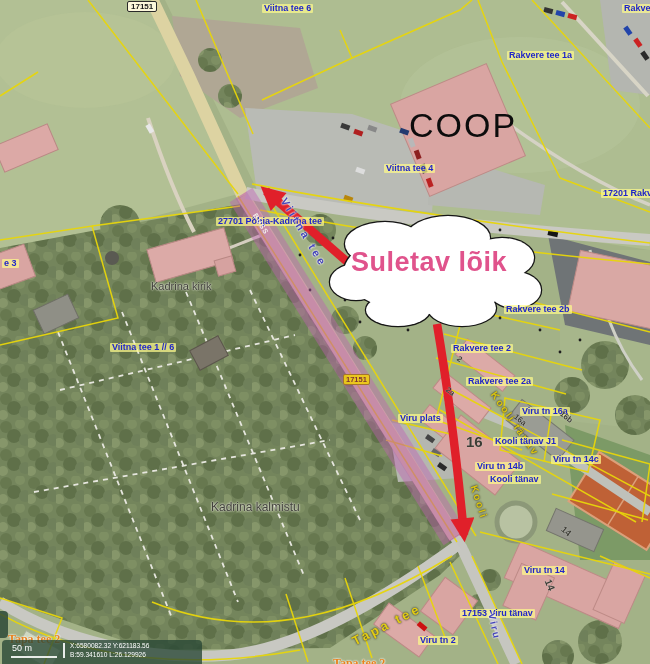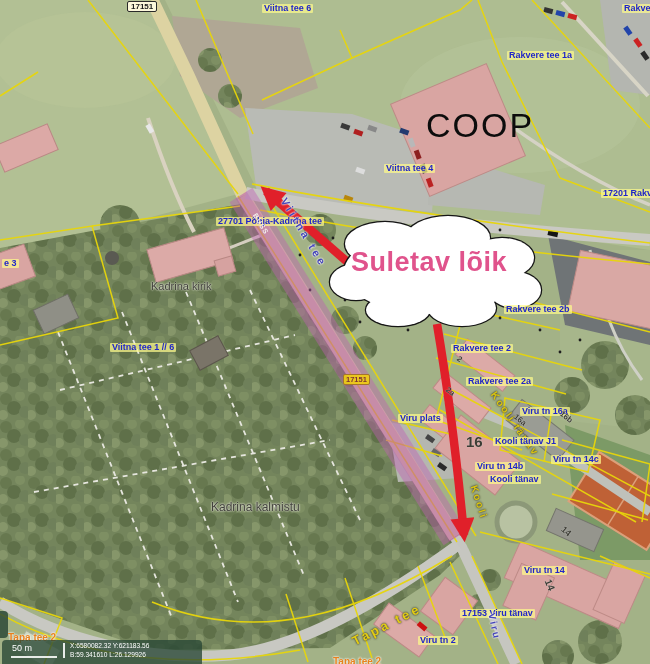--- a/index.html
+++ b/index.html
@@ -13,33 +13,33 @@
   .lbl-street{color:#4646b8;font-size:11px;font-weight:bold;letter-spacing:3px;
               text-shadow:0 0 2px #fff,0 0 2px #fff;}
   .lbl-street-sm{color:#4646b8;font-size:10px;font-weight:bold;letter-spacing:2px;
               text-shadow:0 0 2px #fff,0 0 2px #fff;}
   .lbl-yellowst{color:#d8c410;font-size:10px;font-weight:bold;letter-spacing:2px;
               text-shadow:0 0 2px #4a4a3a,0 0 2px #4a4a3a;}
   .lbl-yellowst-big{color:#e2cc14;font-size:13px;font-weight:bold;letter-spacing:3px;
               text-shadow:0 0 2px #4a4a3a,0 0 2px #4a4a3a;}
   .lbl-place{color:#42423c;font-size:11px;
              text-shadow:0 0 2px #e8e8dc,0 0 2px #e8e8dc;}
-  .lbl-orange{color:#e8821e;font-size:10px;font-weight:bold;
-             text-shadow:0 0 2px #fff,0 0 2px #fff;}
+  .lbl-orange{color:#e8821e;font-size:12px;font-weight:bold;
+             text-shadow:0 0 2px #fff,0 0 2px #fff;font-family:Liberation Serif, serif;}
   .lbl-housenum{color:#3c3c34;font-size:8px;font-weight:bold;
              text-shadow:0 0 1px #ddd;}
   .lbl-road-marking{color:#f2f2ee;font-size:7px;font-weight:bold;letter-spacing:1px;}
   .badge{position:absolute;z-index:30;background:#fdf8dc;border:1.3px solid #2a2a2a;
          color:#1a1a1a;font-size:8px;font-weight:bold;padding:0 3px;border-radius:2px;
          font-family:"Liberation Sans",sans-serif;}
   .badge-yellow{position:absolute;z-index:30;background:rgba(238,204,20,.92);
          border:1px solid #a4742c;color:#7c3434;font-size:7.5px;font-weight:bold;
          padding:0 2px;border-radius:2px;font-family:"Liberation Sans",sans-serif;}
   .coop{position:absolute;z-index:30;color:#0c0c0c;font-size:34px;font-weight:500;
-        letter-spacing:2px;font-family:"Liberation Sans",sans-serif;margin-left:17px;}
+        letter-spacing:2px;font-family:"Liberation Sans",sans-serif;}
   .callout-text{position:absolute;z-index:40;color:#e0538c;font-size:27px;
         font-weight:bold;letter-spacing:.5px;font-family:"Liberation Sans",sans-serif;}
 
   .statusbar{position:absolute;left:2px;top:640px;width:200px;height:34px;z-index:50;
         background:rgba(40,70,52,.78);border-radius:4px;color:#fff;}
   .statusbar .scale-text{position:absolute;left:10px;top:3px;font-size:9px;}
   .statusbar .scale-line{position:absolute;left:9px;top:16px;width:46px;height:1.5px;background:#e8ece8;}
   .statusbar .divider{position:absolute;left:61px;top:3px;width:1.5px;height:15px;background:#e8ece8;}
   .statusbar .coords{position:absolute;left:68px;top:2px;font-size:6.6px;line-height:8.5px;}
   .panel-tab{position:absolute;left:0;top:611px;width:8px;height:27px;z-index:50;

